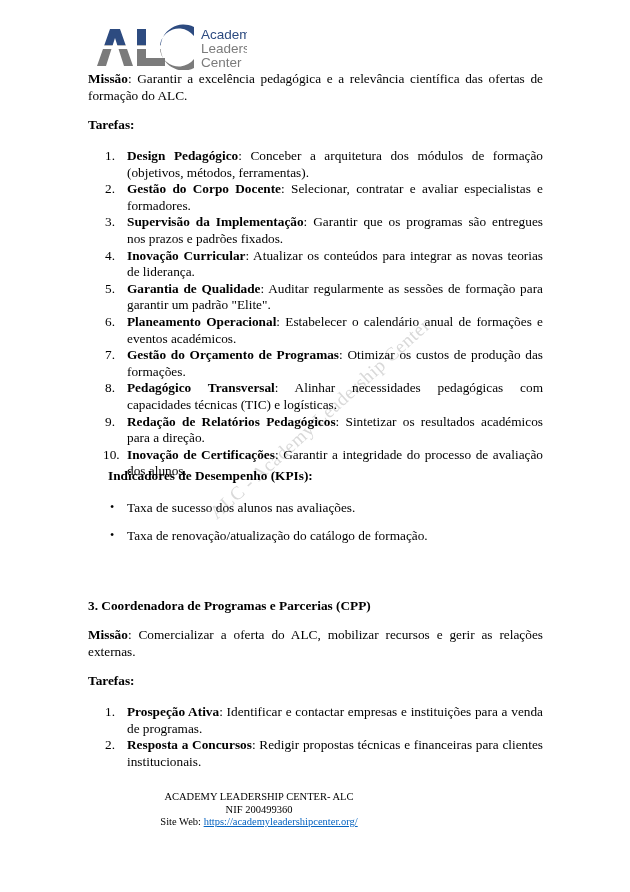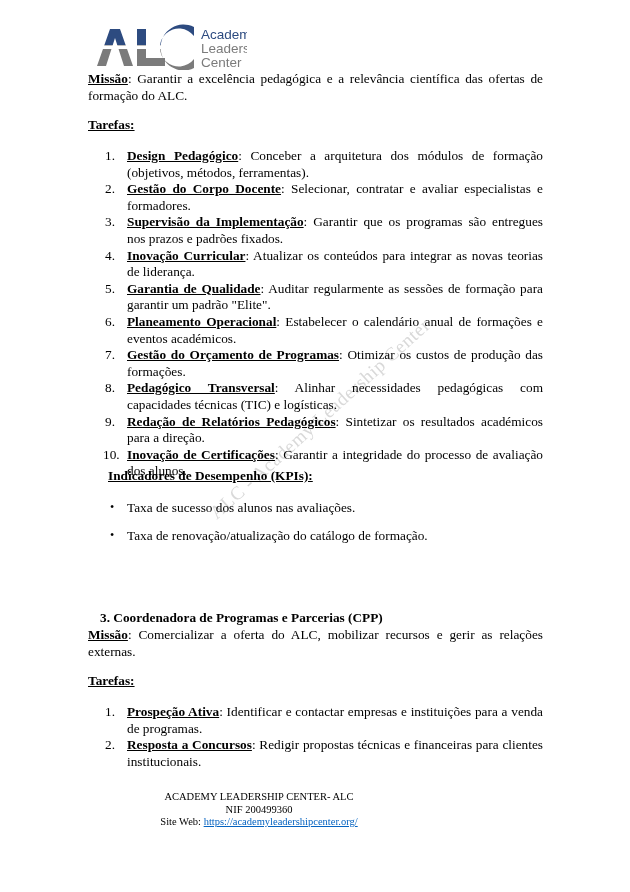--- a/index.html
+++ b/index.html
@@ -63,24 +63,24 @@
     width: 455px;
   }
 
   p.para {
     margin: 0;
     font-size: 13.3px;
     line-height: 16.6px;
     text-align: justify;
     text-justify: inter-word;
   }
-  .lbl { font-weight: bold; text-decoration: underline; }
+  .lbl { font-weight: bold; }
 
   h3.section-head {
-    margin: 12px;
+    margin: 0;
     font-size: 13.3px;
     line-height: 17px;
     font-weight: bold;
   }
 
   
   ol.tasks {
     margin: 0;
     padding: 0;
     list-style: none;

